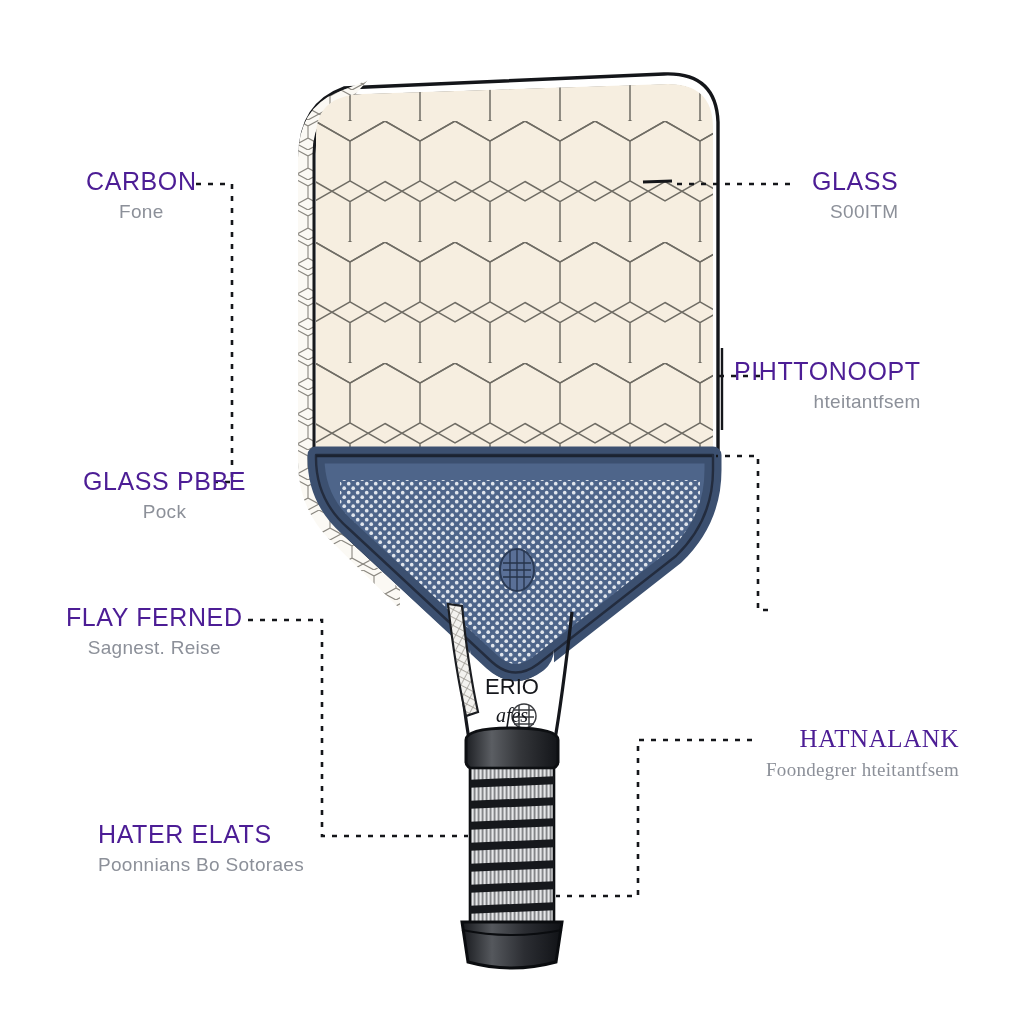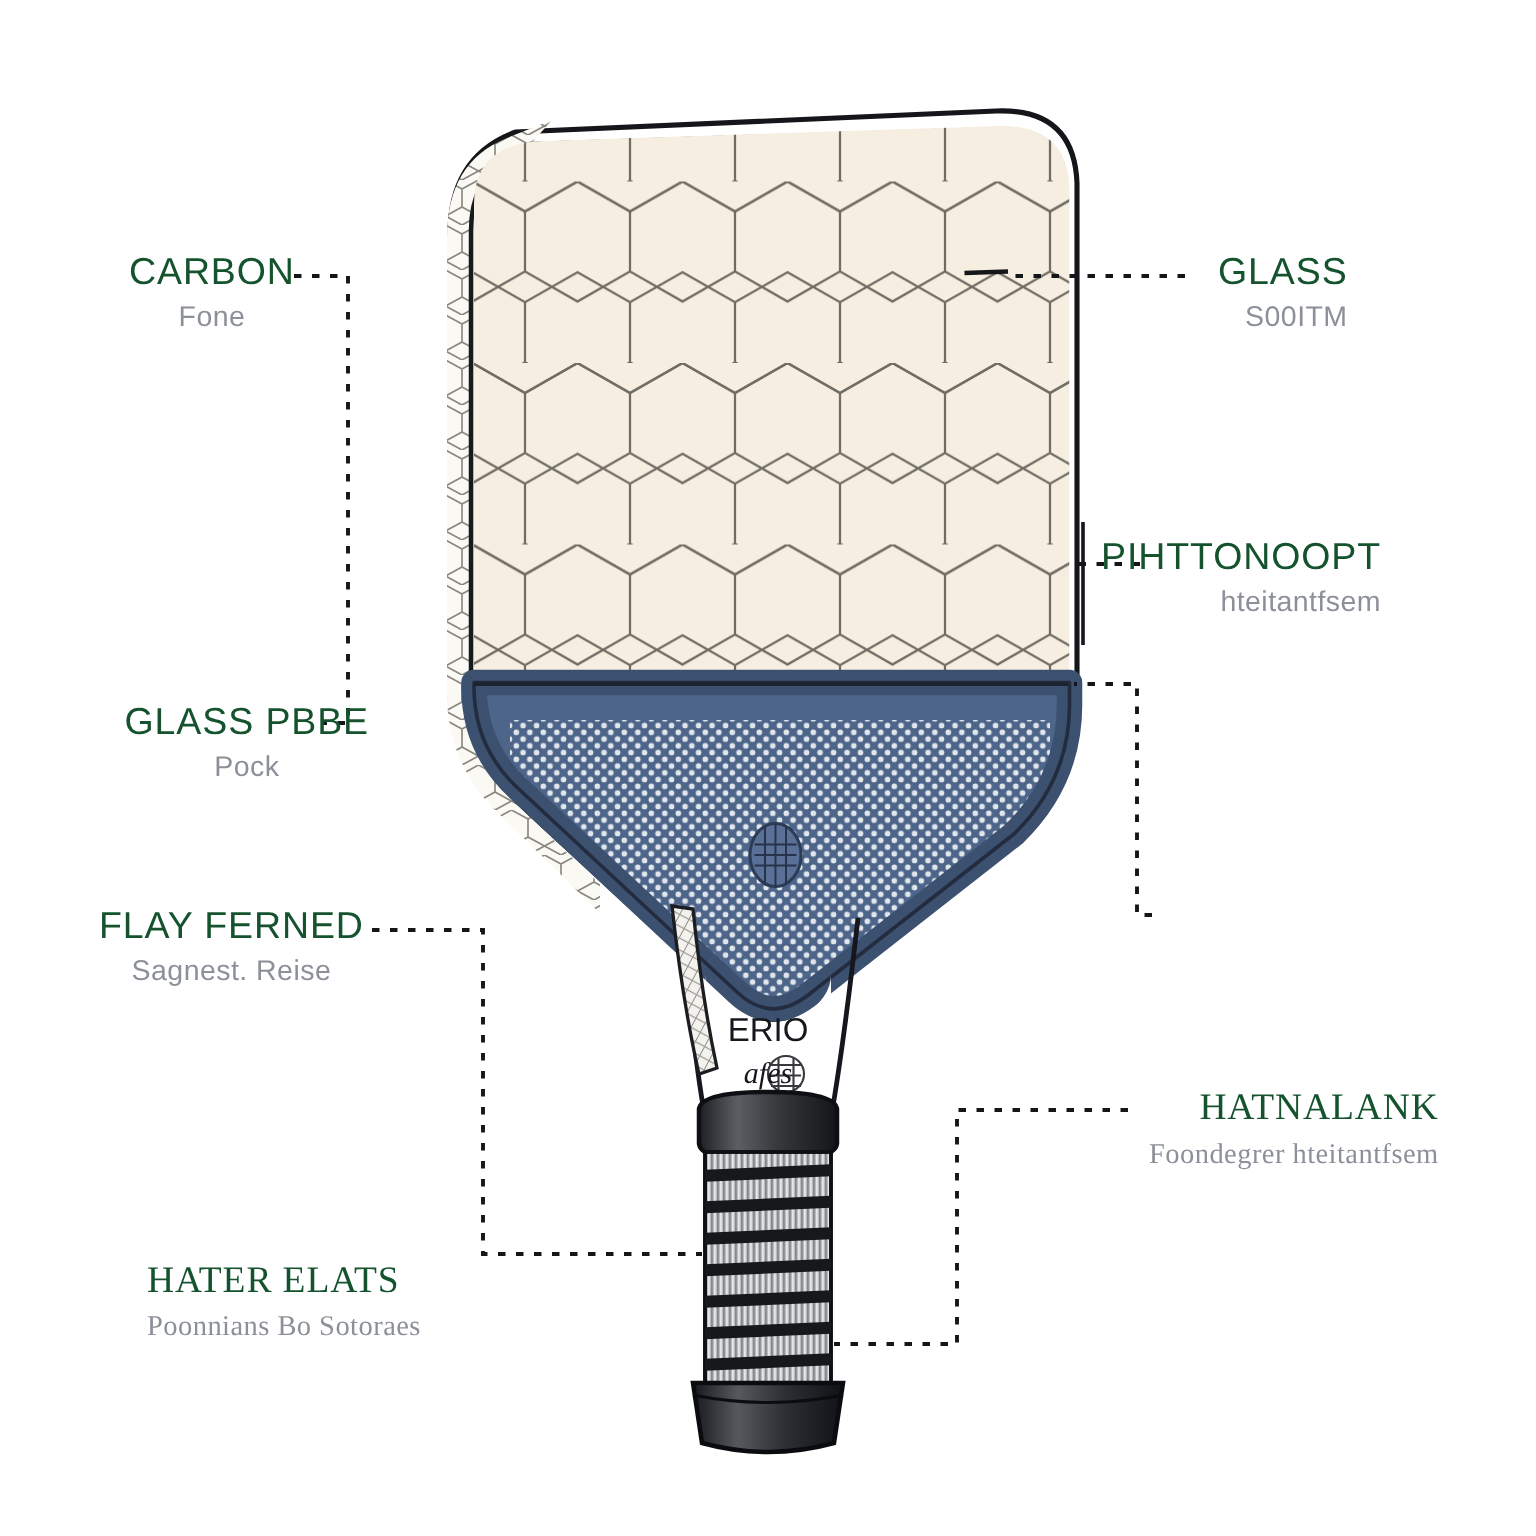--- a/index.html
+++ b/index.html
@@ -28,21 +28,21 @@
     width: 1024px;
     height: 1024px;
   }
   .callout {
     position: absolute;
     white-space: nowrap;
   }
   .callout .ct {
     font-size: 25px;
     letter-spacing: 0.6px;
-    color: #14532d;
+    color: #4c1d95;
     font-weight: 400;
     line-height: 1.05;
     display: block;
   }
   .callout .cs {
     font-size: 19px;
     color: #8c9099;
     font-weight: 400;
     line-height: 1.15;
     display: block;
@@ -258,21 +258,21 @@
   <div class="callout left" style="left:83px; top:468px;">
     <span class="ct">GLASS PBBE</span>
     <span class="cs sub-center">Pock</span>
   </div>
 
   <div class="callout left" style="left:66px; top:604px;">
     <span class="ct">FLAY FERNED</span>
     <span class="cs sub-center">Sagnest. Reise</span>
   </div>
 
-  <div class="callout left" style="left:98px; top:841px;font-family:Liberation Serif, serif;">
+  <div class="callout left" style="left:98px; top:821px;">
     <span class="ct">HATER ELATS</span>
     <span class="cs sub-center">Poonnians Bo Sotoraes</span>
   </div>
 
   <div class="callout right" style="left:812px; top:168px;">
     <span class="ct">GLASS</span>
     <span class="cs">S00ITM</span>
   </div>
 
   <div class="callout right" style="left:734px; top:358px;">

